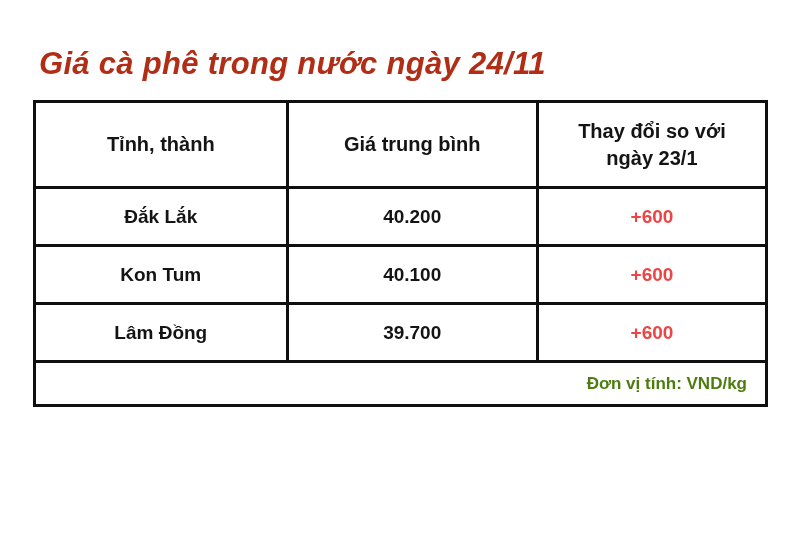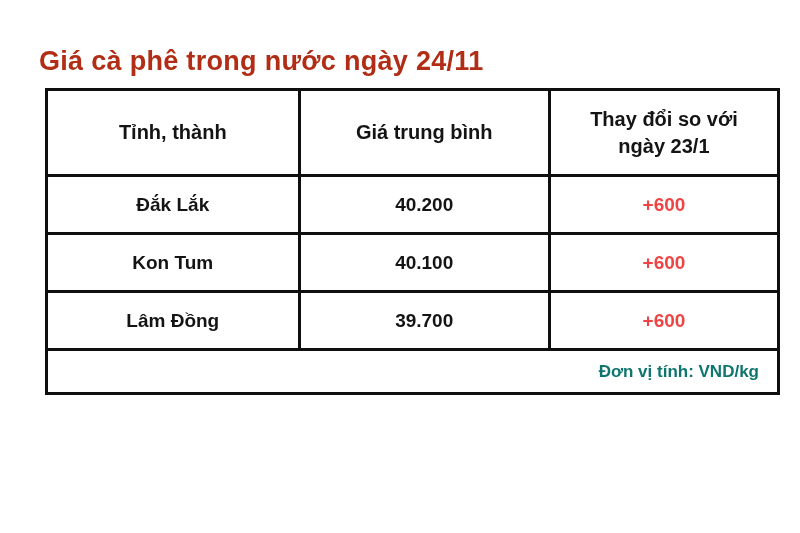--- a/index.html
+++ b/index.html
@@ -9,36 +9,36 @@
     height: 533px;
     background: #ffffff;
     font-family: "Liberation Sans", sans-serif;
     position: relative;
     overflow: hidden;
   }
   .page-title {
     position: absolute;
     left: 39px;
     top: 26px;
-    font-size: 27px;
+    font-size: 31px;
     line-height: 34px;
     font-weight: bold;
+    font-style: italic;
     color: #b12d15;
     letter-spacing: 0.3px;
     white-space: nowrap;
   }
   table.price-table {
     position: absolute;
     left: 33px;
-    top: 88px;
+    top: 100px;
     width: 735px;
     border-collapse: collapse;
     table-layout: fixed;
     background: #ffffff;
-    margin-left: 12px;
   }
   .price-table col.c1 { width: 34.5%; }
   .price-table col.c2 { width: 34.2%; }
   .price-table col.c3 { width: 31.3%; }
   .price-table th, .price-table td {
     border: 3px solid #0f0f0f;
     text-align: center;
     vertical-align: middle;
     color: #141414;
   }
@@ -55,21 +55,21 @@
     font-weight: bold;
     padding: 0 8px;
   }
   .price-table td.change { color: #ef4444; }
   .price-table tr.footer-row td {
     height: 44px;
     text-align: right;
     padding-right: 18px;
     font-size: 17px;
     font-weight: bold;
-    color: #0f766e;
+    color: #4d7c0f;
     padding-left: 30px;
   }
 </style>
 </head>
 <body>
 
 <h1 class="page-title">Giá cà phê trong nước ngày 24/11</h1>
 
 <table class="price-table">
   <colgroup>

